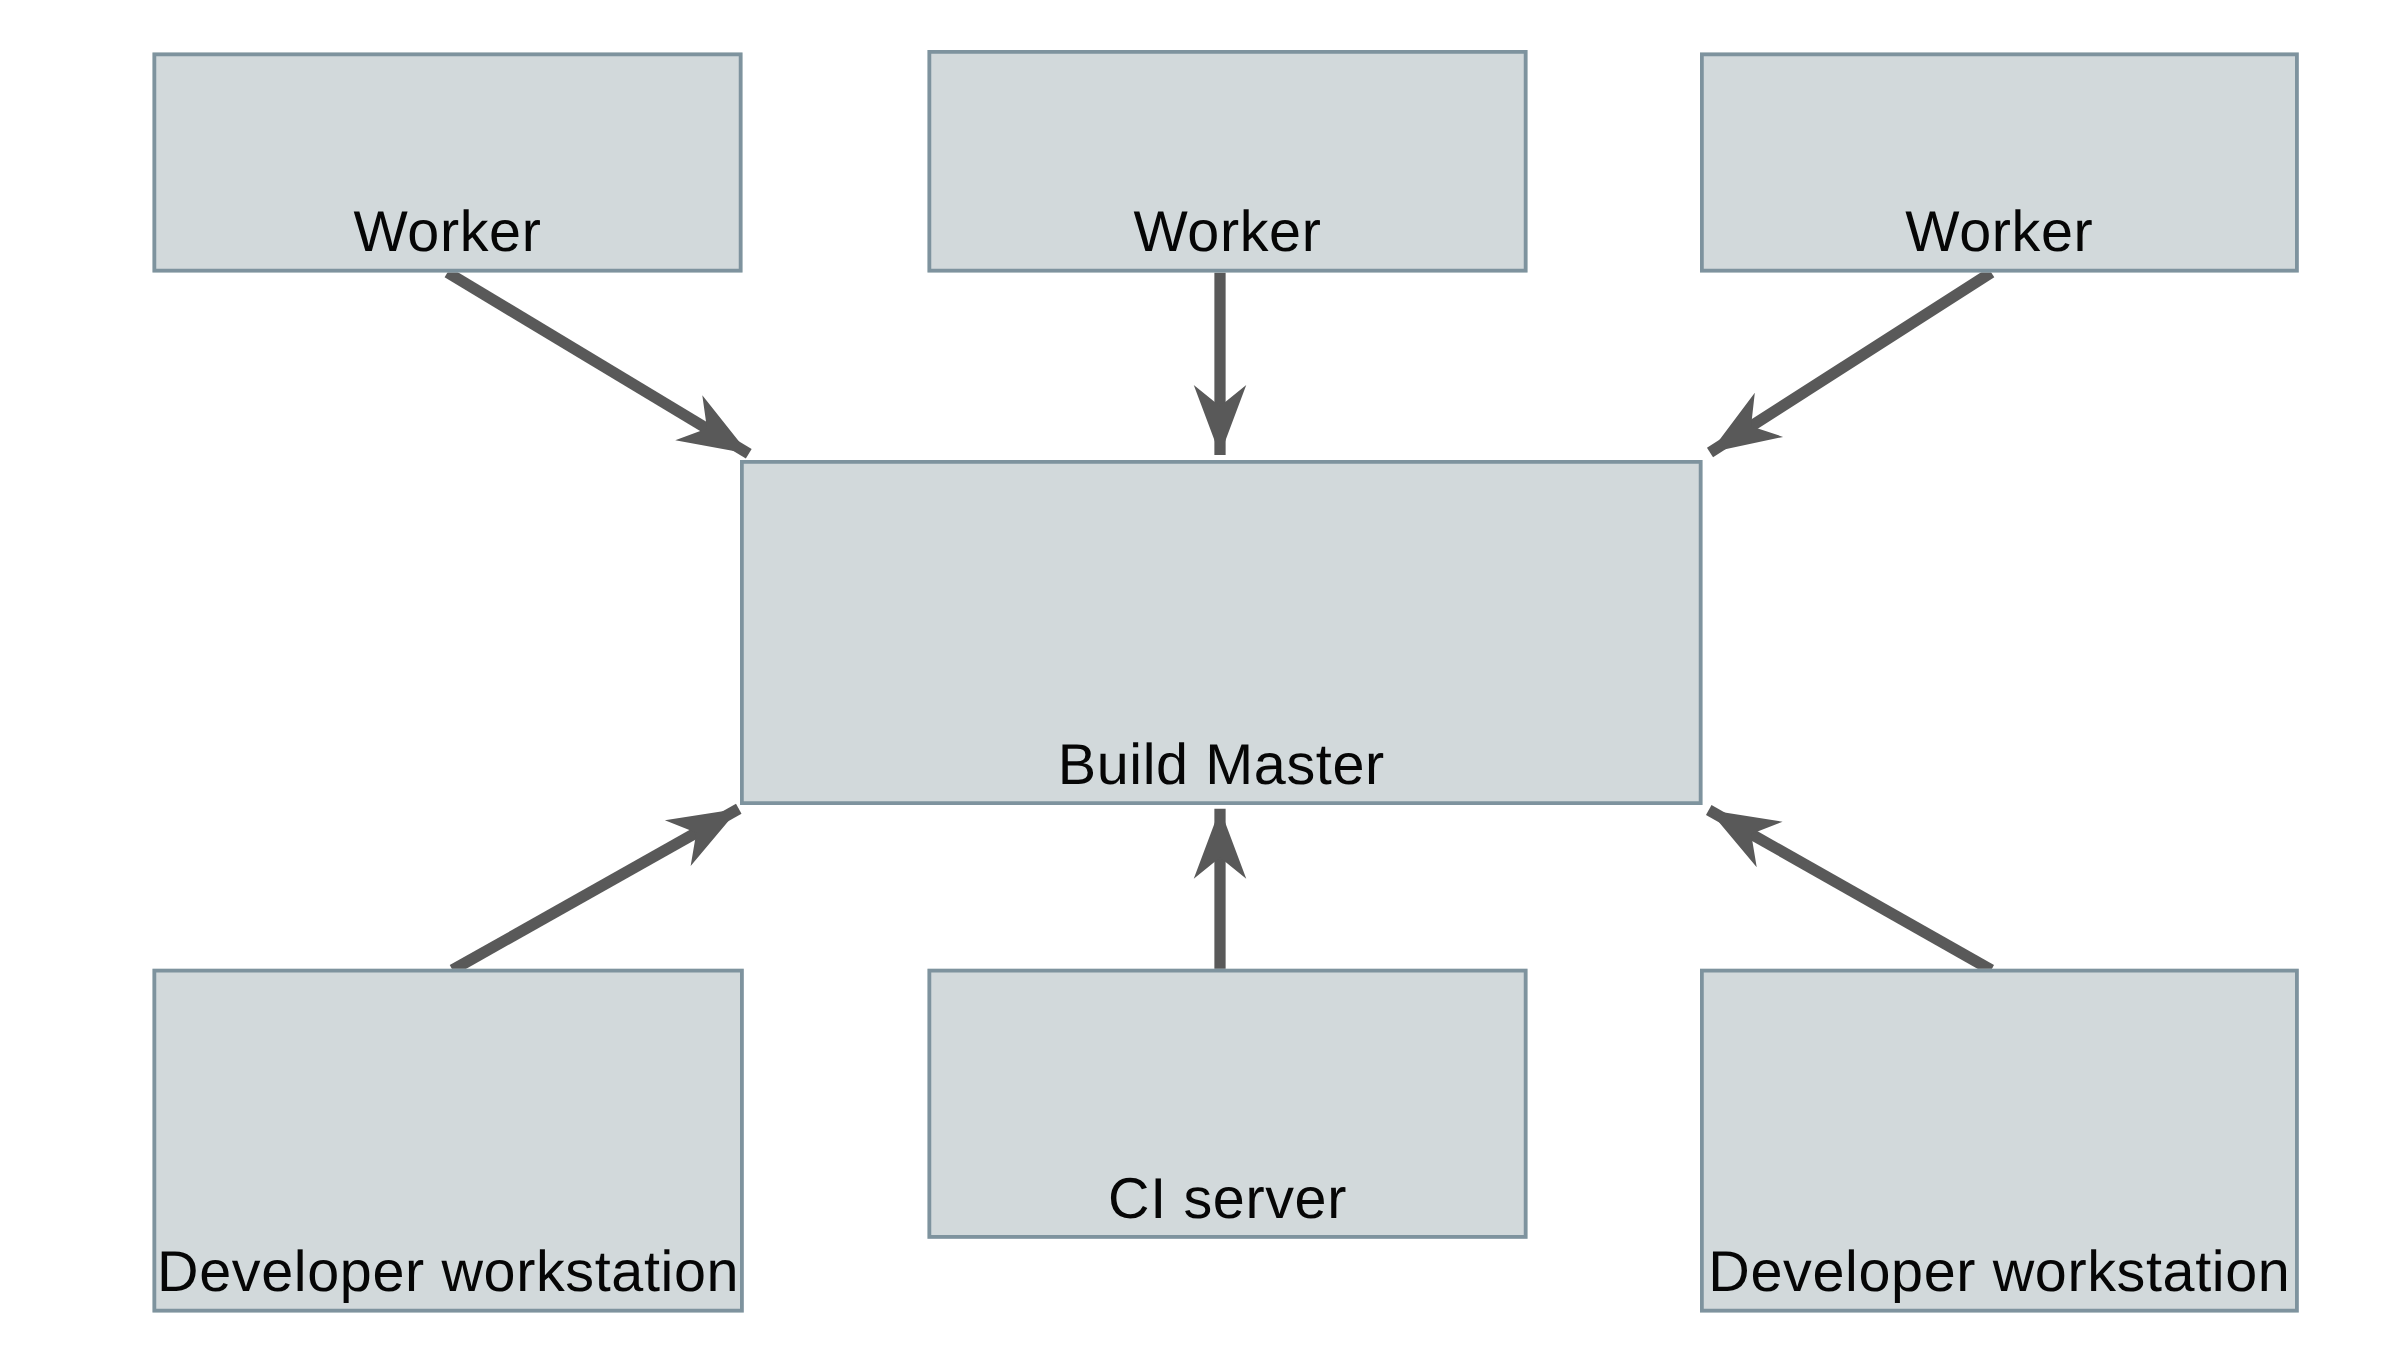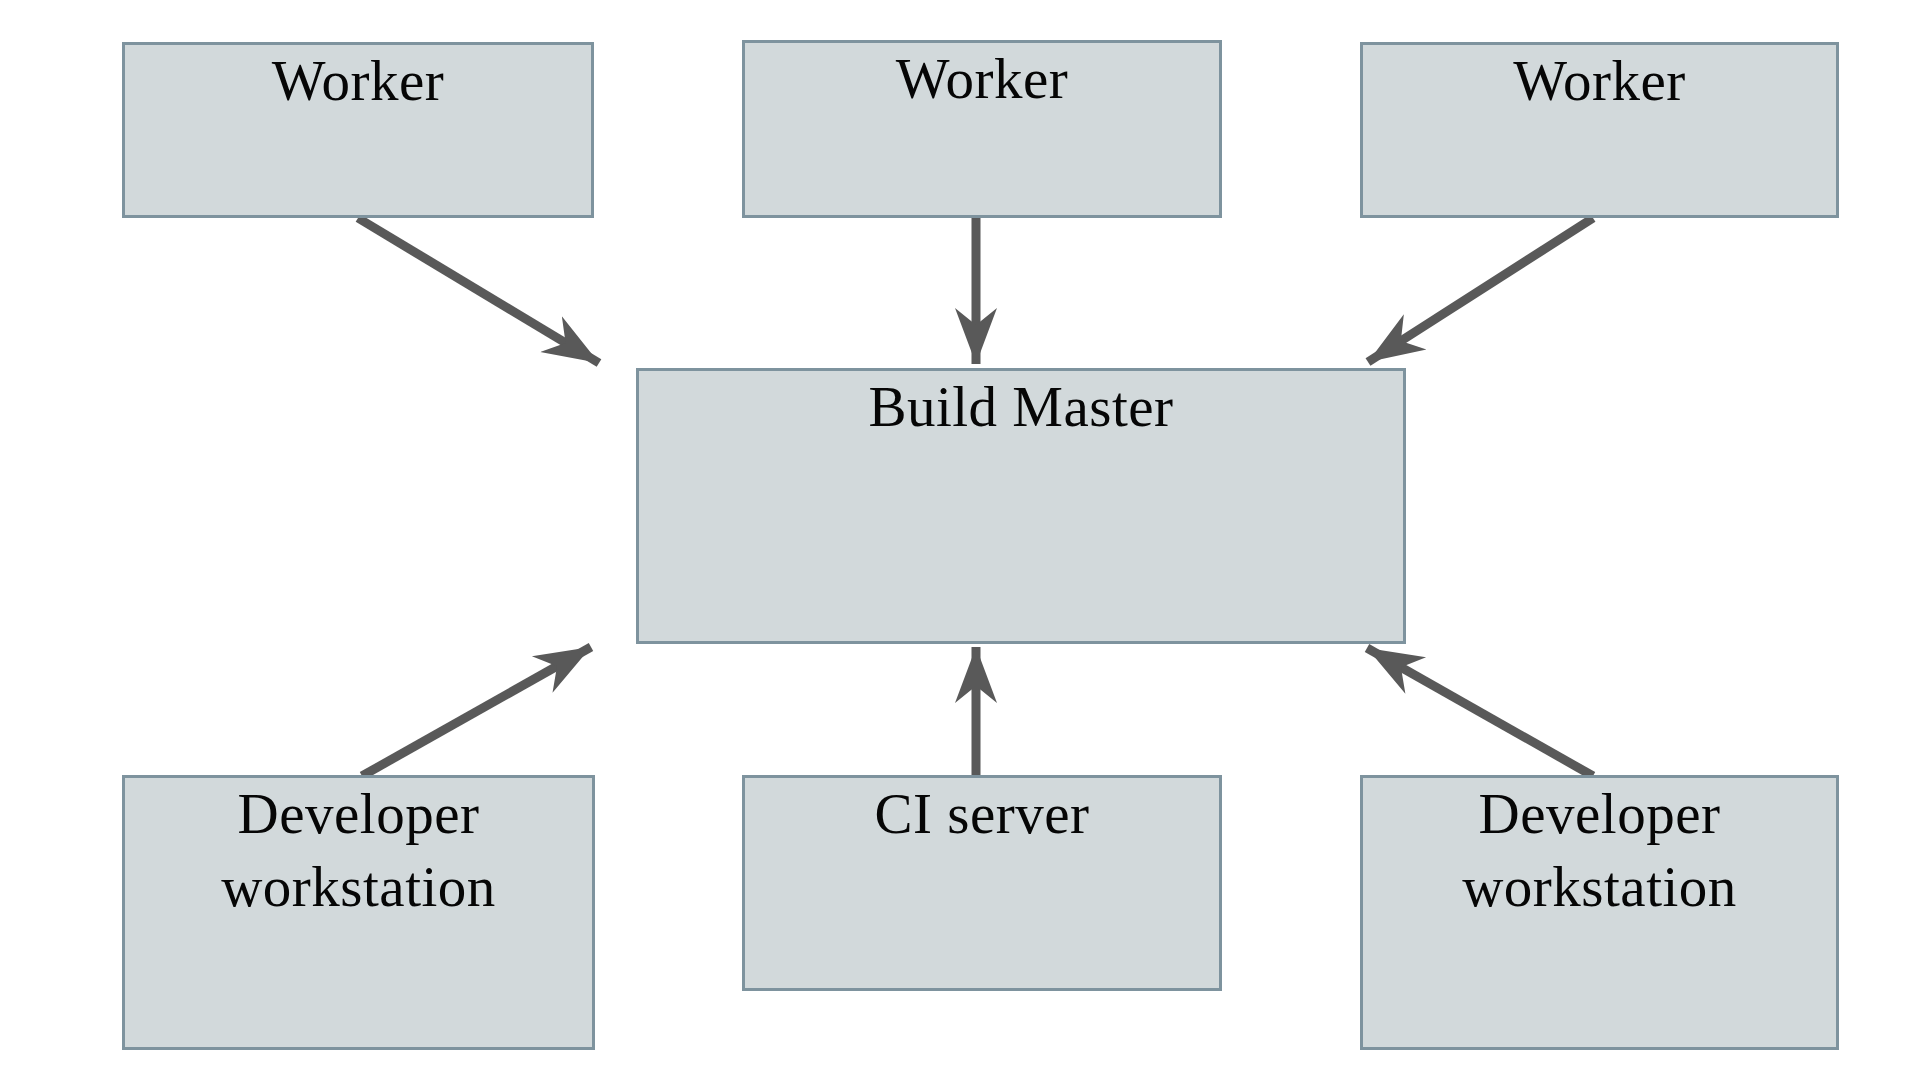--- a/index.html
+++ b/index.html
@@ -37,28 +37,27 @@
   }
   .arrowhead-fill{
     fill:var(--arrow);
   }
   .node{
     position:absolute;
     box-sizing:border-box;
     background:var(--node-fill);
     border:3px solid var(--node-border);
     display:flex;
-    align-items:flex-start;
+    align-items:flex-end;
     justify-content:center;
     text-align:center;
     color:var(--text);
-    font-size:57px;
+    font-size:46px;
     line-height:1.28;
     letter-spacing:0.5px;
-    font-family:Liberation Serif, serif;
   }
   .node .label{white-space:pre-line;}
 </style>
 </head>
 <body>
 
 <div class="canvas">
 
   <svg class="edges" viewBox="0 0 1910 1090" xmlns="http://www.w3.org/2000/svg">
     <defs>
@@ -79,21 +78,21 @@
   </div>
 
   <div class="node" style="left:742px; top:40px; width:480px; height:178px;">
     <span class="label">Worker</span>
   </div>
 
   <div class="node" style="left:1360px; top:42px; width:479px; height:176px;">
     <span class="label">Worker</span>
   </div>
 
-  <div class="node" style="left:592px; top:368px; width:770px; height:276px;margin-left:44px;">
+  <div class="node" style="left:592px; top:368px; width:770px; height:276px;">
     <span class="label">Build Master</span>
   </div>
 
   <div class="node" style="left:122px; top:775px; width:473px; height:275px;">
     <span class="label">Developer workstation</span>
   </div>
 
   <div class="node" style="left:742px; top:775px; width:480px; height:216px;">
     <span class="label">CI server</span>
   </div>

